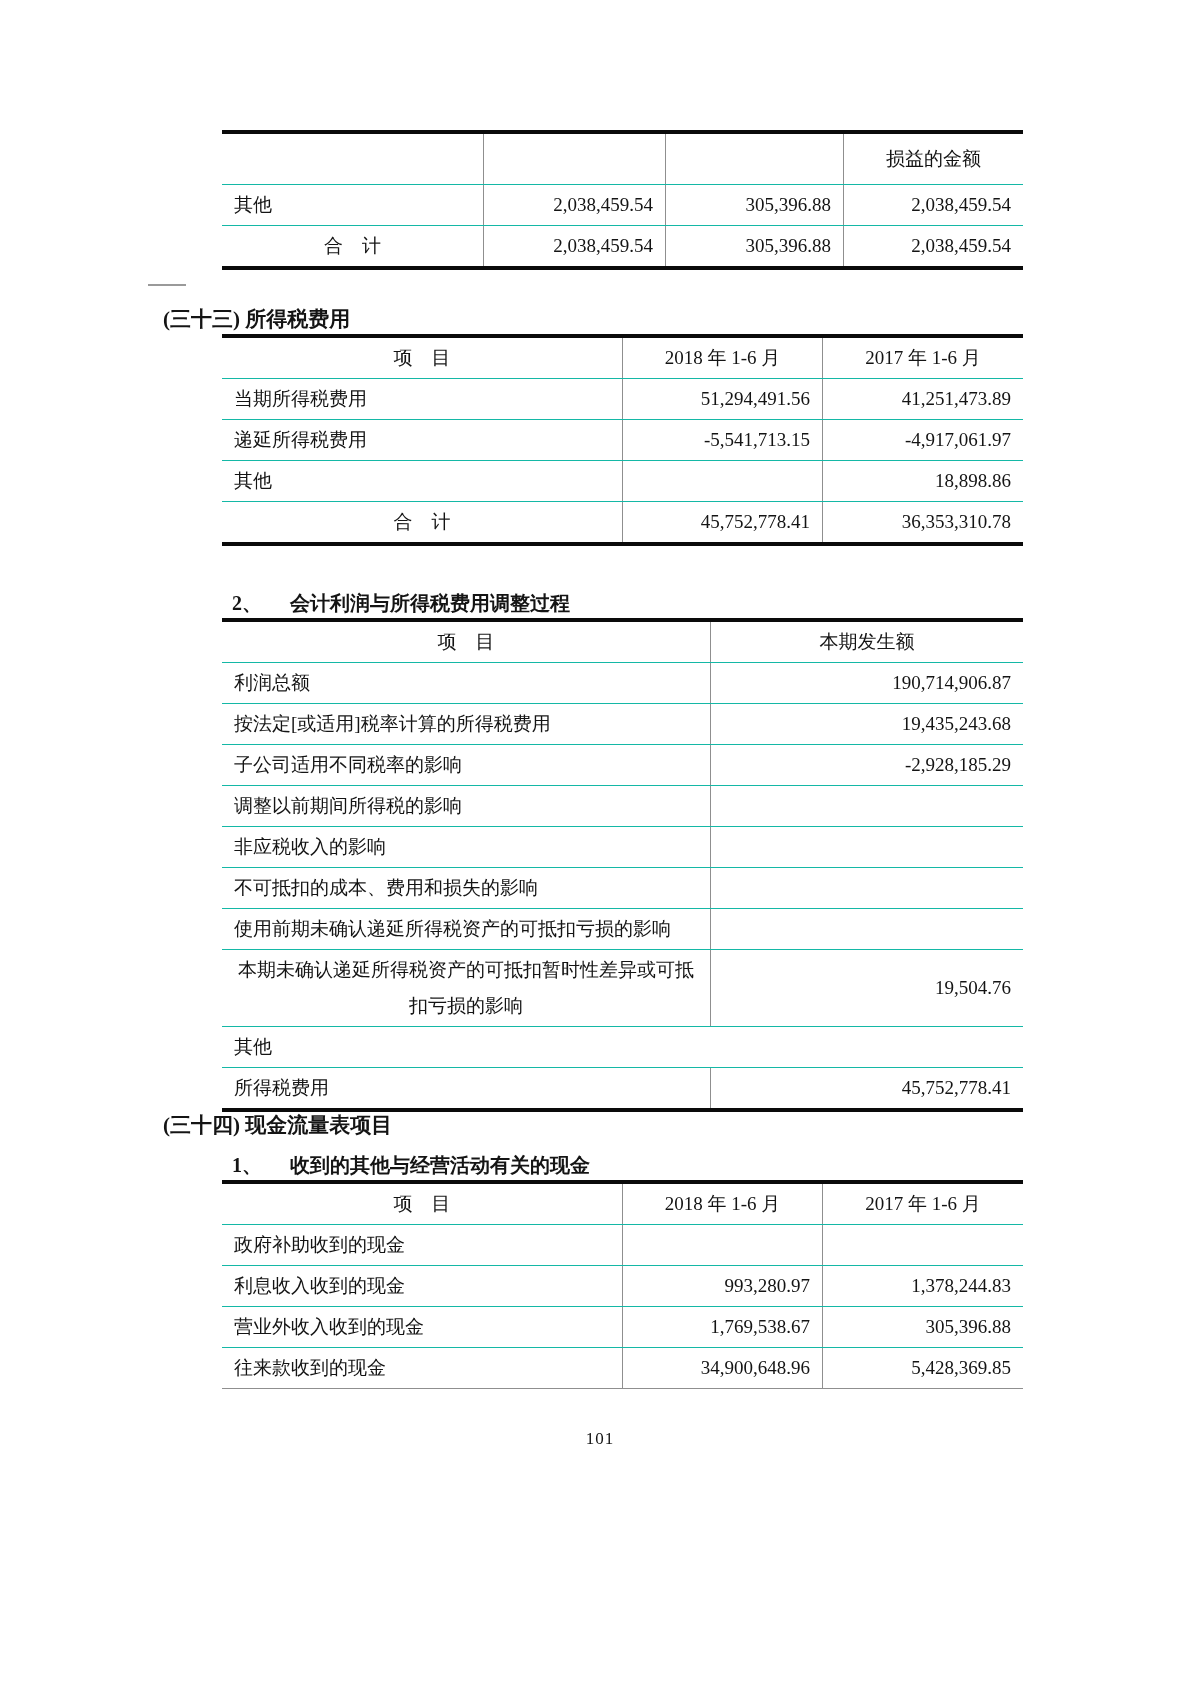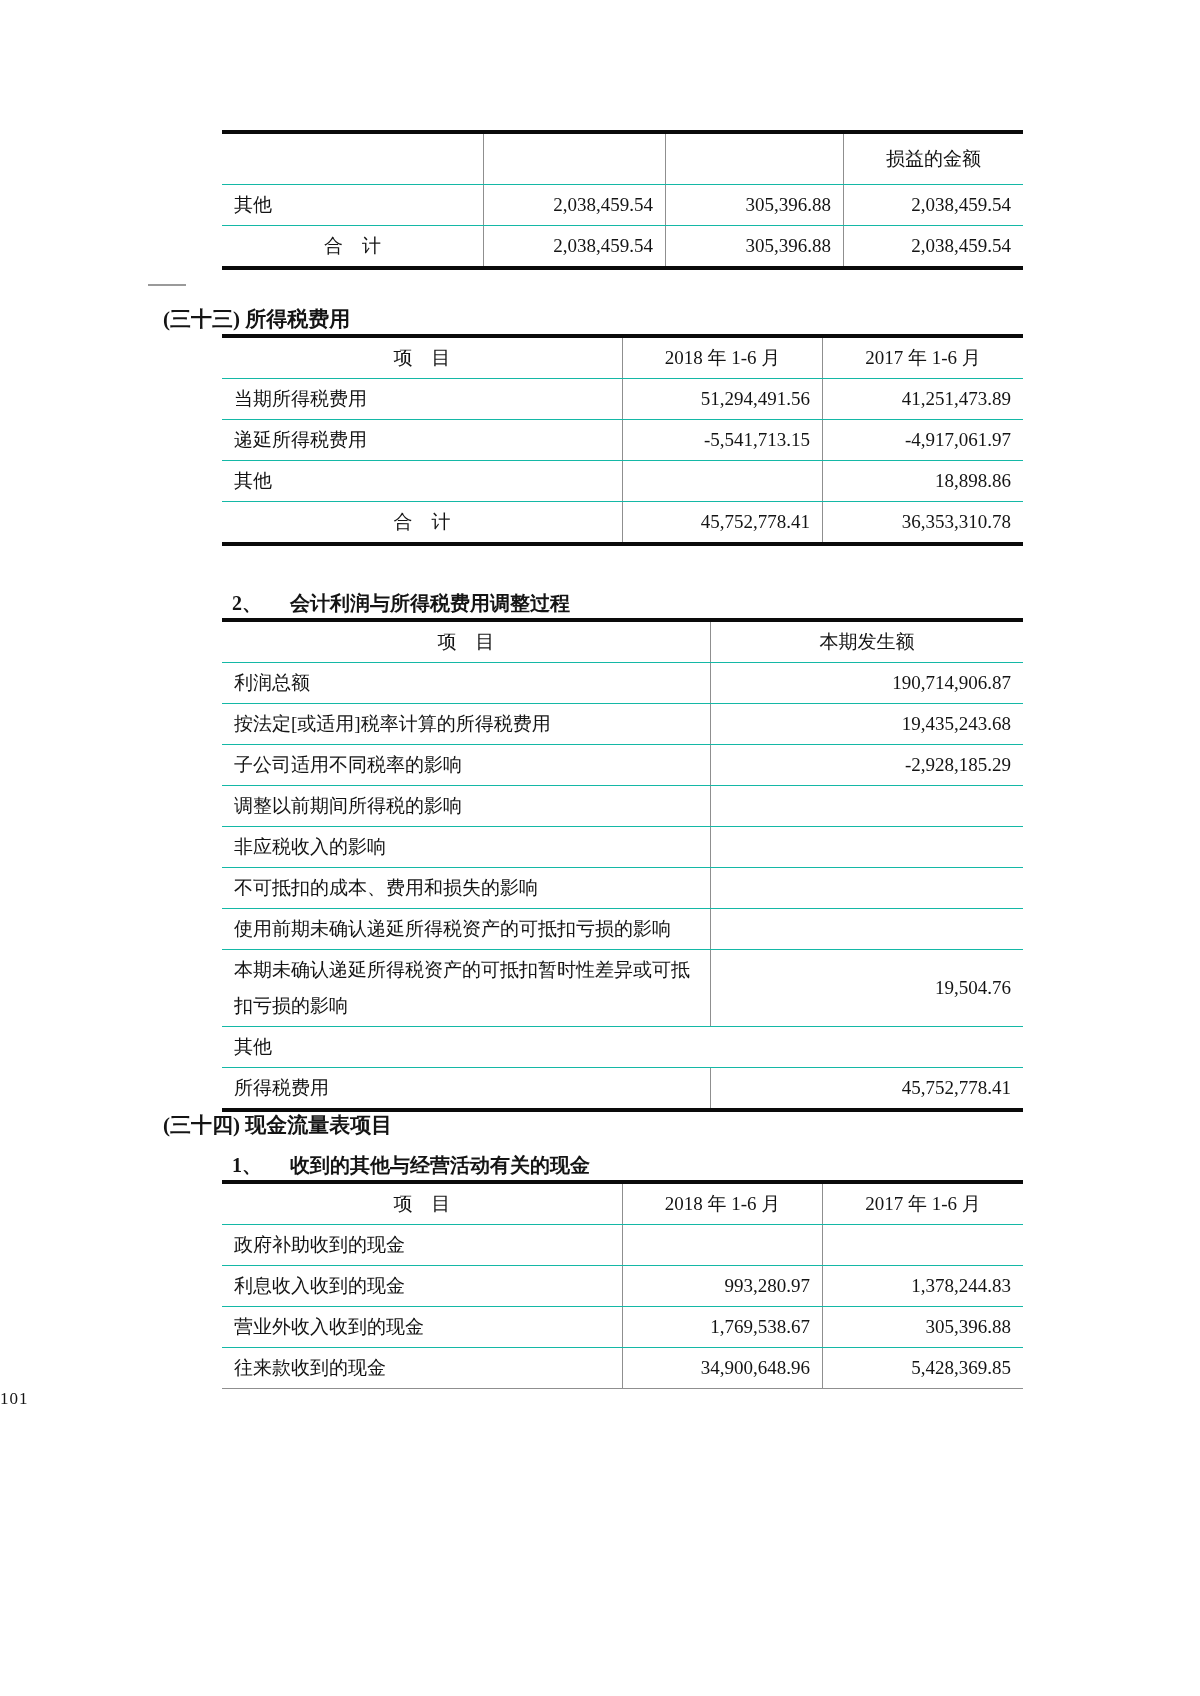--- a/index.html
+++ b/index.html
@@ -35,21 +35,21 @@
   .cell {
     display: flex;
     align-items: center;
     padding: 2px 12px;
     border-right: 1px solid #8f8f8f;
     line-height: 36px;
   }
   .cell:last-child { border-right: none; }
   .head-cell { justify-content: center; }
   .num-cell { justify-content: flex-end; }
-  .label-cell { justify-content: flex-start; text-align: left; }
+  .label-cell { justify-content: flex-start; text-align: center; }
   .label-cell.center { justify-content: center; }
   
   .sec-head {
     margin-left: 163px;
     font-size: 21px;
     font-weight: 700;
     line-height: 26px;
   }
   .sec-33 { margin-top: 20px; }
   .sec-34 { }
@@ -67,20 +67,22 @@
   .top-table { margin-top: 130px; }
   
   .dash {
     margin-top: 14px;
     margin-left: 148px;
     width: 38px;
     height: 2px;
     background: #9a9a9a;
   }
   .page-number {
+    margin-top: 40px;
+    text-align: center;
     font-size: 17px;
     letter-spacing: 1px;
   }
 </style>
 </head>
 <body>
 
 <div class="page">
 
   <div class="tbl t-top top-table">

